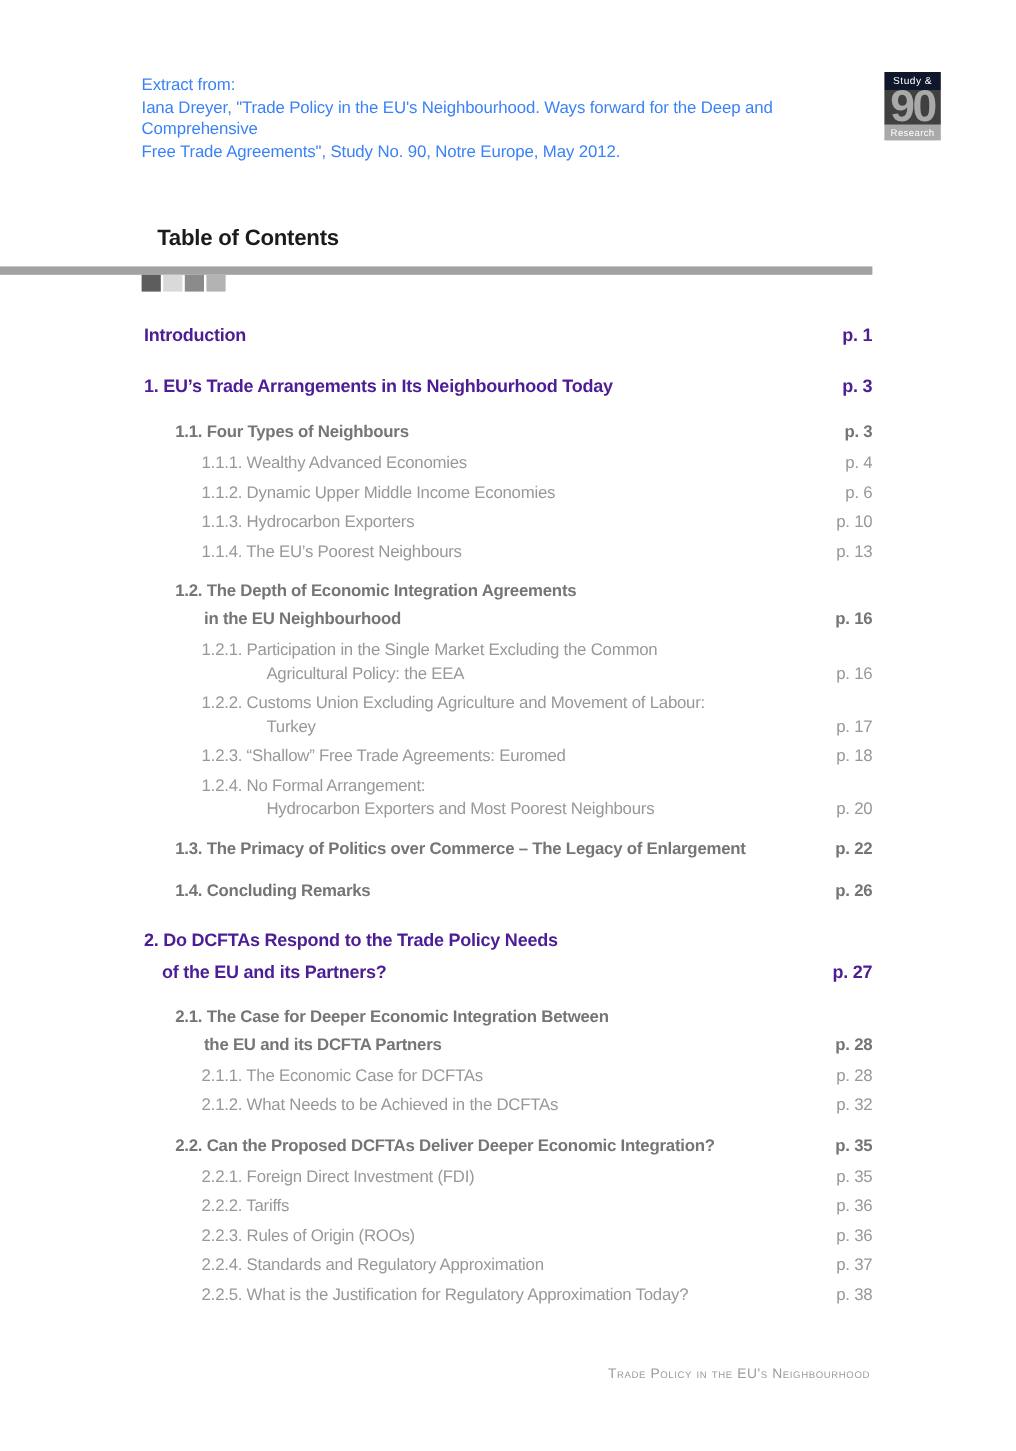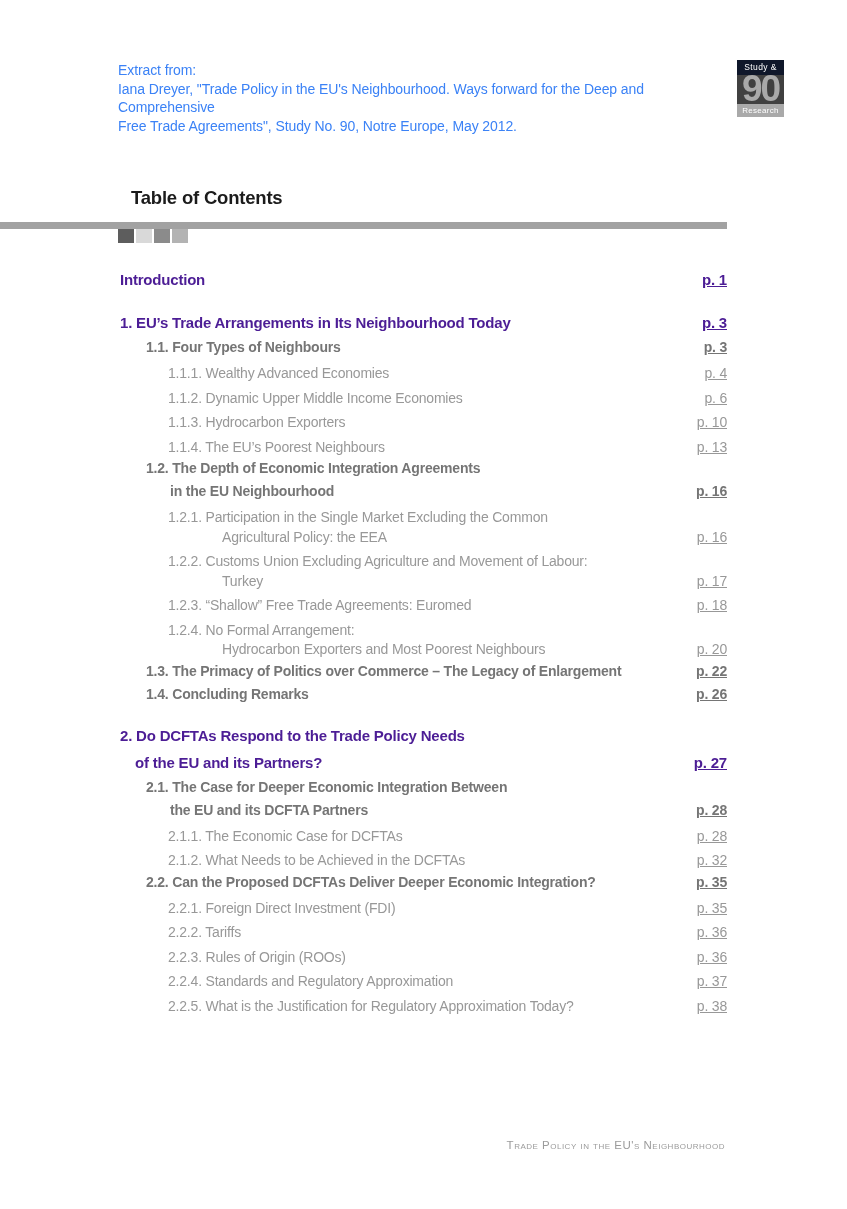--- a/index.html
+++ b/index.html
@@ -23,24 +23,24 @@
     position:absolute;left:120px;top:176px;margin:11px;
     font-size:18.5px;font-weight:bold;color:#1b1b1b;letter-spacing:-0.2px;
   }
   
   .rule-bar{position:absolute;left:0;top:222px;width:727px;height:7px;background:#a2a2a2;}
   .squares{position:absolute;left:118px;top:229px;display:flex;}
   .squares .sq{width:16px;height:14px;margin-right:2px;display:inline-block;}
   
   .toc{position:absolute;left:120px;top:266px;width:607px;letter-spacing:-0.2px;}
   .entry{display:flex;justify-content:space-between;align-items:flex-end;}
-  .entry-page{flex:none;margin-left:8px;white-space:nowrap;text-decoration:underline;}
+  .entry-page{flex:none;margin-left:8px;white-space:nowrap;}
   .entry-text{flex:0 1 auto;}
   .lvl0{font-size:15px;font-weight:bold;color:#4c1d95;line-height:27px;margin-top:16px;}
-  .lvl1{font-size:14px;font-weight:bold;color:#757575;line-height:23px;margin-left:26px;}
+  .lvl1{font-size:14px;font-weight:bold;color:#757575;line-height:23px;margin-top:12px;margin-left:26px;}
   .lvl2{font-size:14px;font-weight:normal;color:#989898;line-height:19.5px;margin-top:5px;margin-left:48px;gap:48px;}
   .entry:first-child{margin-top:0;}
   .lvl0 .entry-text{padding-left:15px;}
   .lvl0 .entry-text .line:first-child{text-indent:-15px;}
   .lvl1 .entry-text{padding-left:24px;}
   .lvl1 .entry-text .line:first-child{text-indent:-24px;}
   .lvl2 .entry-text{padding-left:54px;}
   .lvl2 .entry-text .line:first-child{text-indent:-54px;}
   
   .footer{

